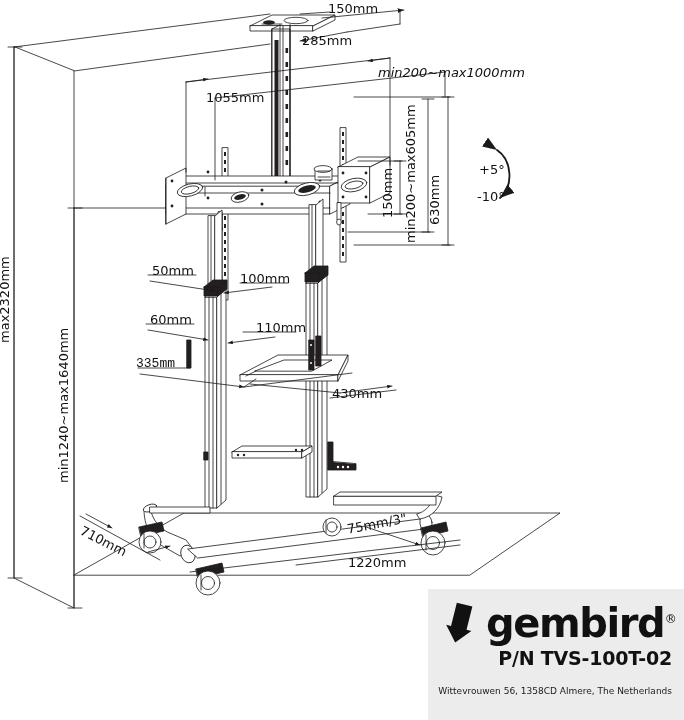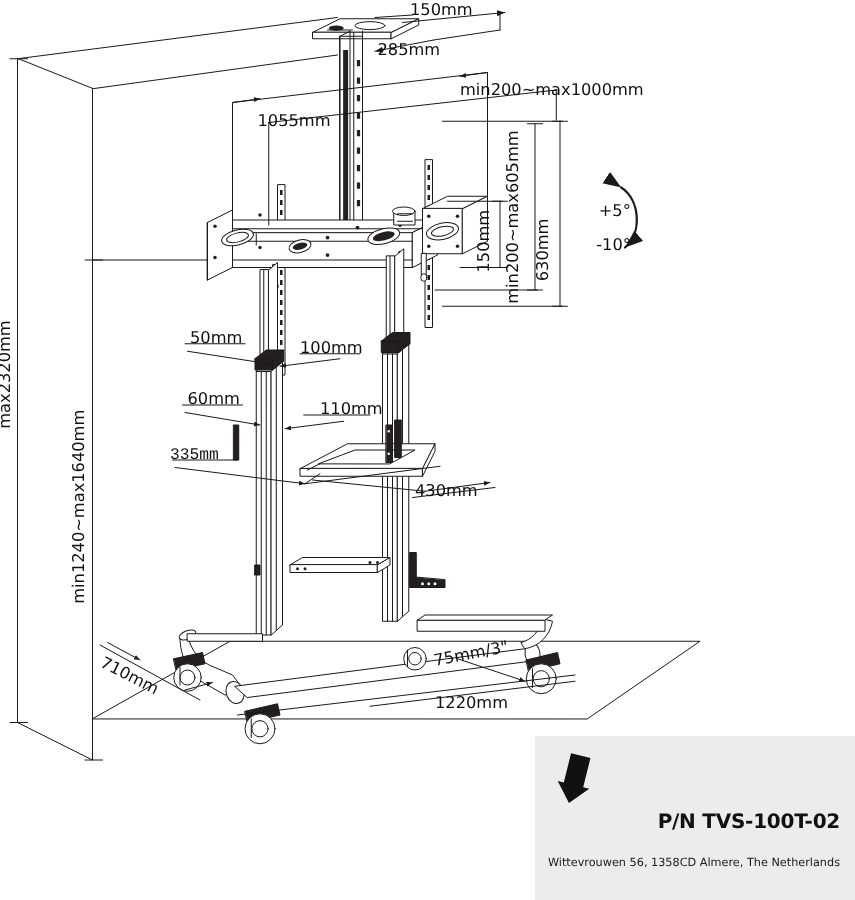--- a/index.html
+++ b/index.html
@@ -67,21 +67,21 @@
     top: -4px;
     right: -11px;
   }
   #pn-line {
     position: absolute;
     left: 0;
     top: 58px;
     width: 244px;
     text-align: right;
     font-family: "DejaVu Sans", sans-serif;
-    font-size: 16px;
+    font-size: 19px;
     font-weight: bold;
     letter-spacing: -0.2px;
     color: #111111;
   }
   .addr {
     position: absolute;
     left: 0;
     width: 244px;
     text-align: right;
     font-family: "DejaVu Sans", sans-serif;
@@ -495,21 +495,21 @@
 
     </g>
   </svg>
 
   <div class="dim" style="left:328px; top:2px;">150mm</div>
 
   <div class="dim" style="left:302px; top:34px;">285mm</div>
 
   <div class="dim" style="left:206px; top:46px;margin-top:45px;">1055mm</div>
 
-  <div class="dim" style="left:368px; top:66px;">min200~max1000mm</div>
+  <div class="dim" style="left:378px; top:66px;font-style:italic;">min200~max1000mm</div>
 
   <div class="dim rot90" style="left:417px; top:230px;">min200~max605mm</div>
 
   <div class="dim rot90" style="left:394px; top:205px;">150mm</div>
 
   <div class="dim rot90" style="left:441px; top:212px;">630mm</div>
 
   <div class="ang" style="left:479px; top:162px;">+5°</div>
 
   <div class="ang" style="left:477px; top:189px;">-10°</div>
@@ -535,20 +535,24 @@
   <div class="dim" style="left:346px; top:523px; transform:rotate(-11deg); transform-origin:left top;">75mm/3"</div>
 
   <div class="dim" style="left:348px; top:556px;">1220mm</div>
 
   <div id="logo-plate">
 
     <div id="logo-row">
       <svg id="logo-bird" viewBox="0 0 34 42">
         <path d="M6,2 L6,26 L1,26 L14,41 L27,26 L22,26 L22,2 Z" fill="#111111" transform="rotate(14 14 21)"></path>
       </svg>
+      <div id="logo-word">
+        <span>gembird</span>
+        <span id="logo-reg">®</span>
+      </div>
     </div>
 
     <div id="pn-line">P/N TVS-100T-02</div>
 
     <div class="addr" id="addr-2">Wittevrouwen 56, 1358CD Almere, The Netherlands</div>
 
   </div>
 
 </div>
 

